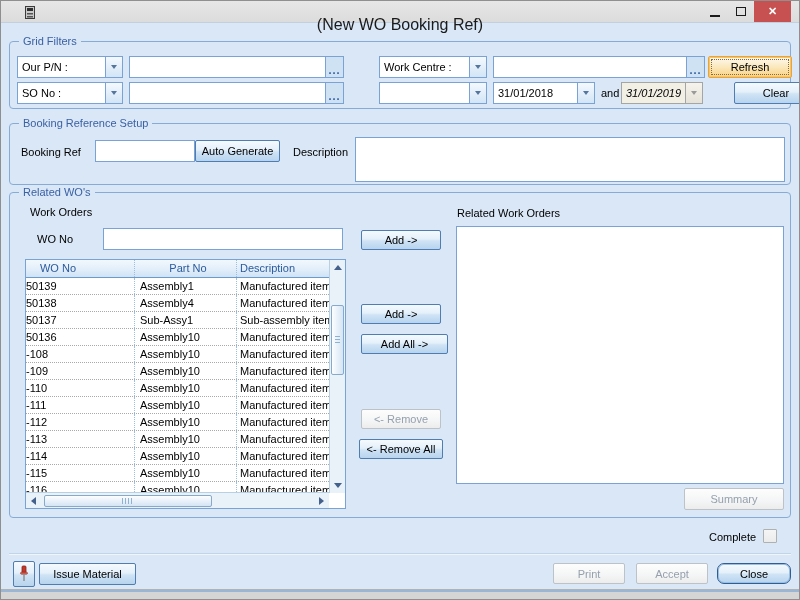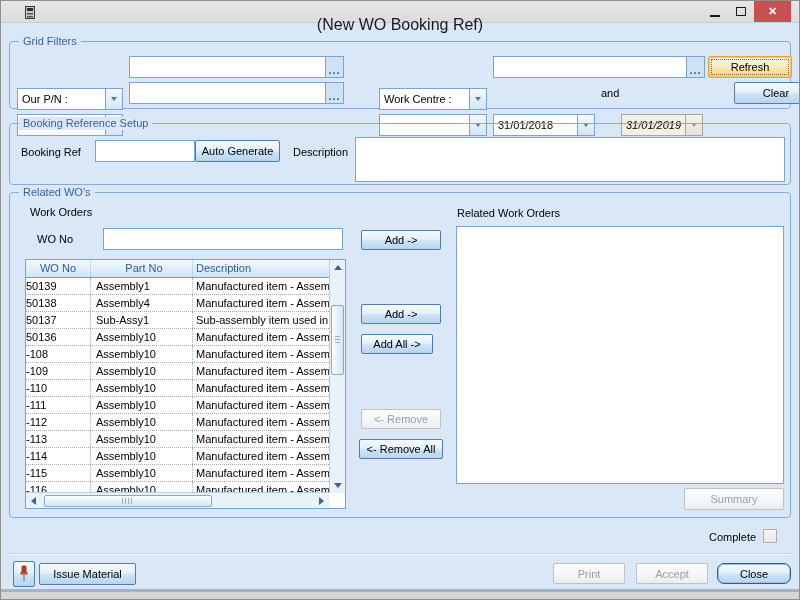--- a/index.html
+++ b/index.html
@@ -20,21 +20,21 @@
   .tb-close { left:753px; width:37px; background:#c75050; color:#fff; font-weight:bold; font-size:11px; }
   .minbar { width:10px; height:2px; background:#1a1a1a; margin-top:8px; }
   .maxbox { width:10px; height:9px; border:1px solid #1a1a1a; background:transparent; }
 
   
   .group { position:absolute; border:1px solid #86abd6; border-radius:4px; }
   .legend { position:absolute; font-size:11px; color:#3a61a5; background:#d9e7f6; padding:0 4px; line-height:13px; }
 
   
   .lbl { position:absolute; font-size:11px; color:#000; white-space:nowrap; }
-  .combo { position:absolute; height:22px; background:#fff; border:1px solid #7ba2d4; display:flex;margin-top:32px; }
+  .combo { position:absolute; height:22px; background:#fff; border:1px solid #7ba2d4; display:flex; }
   .combo .cval { flex:1; padding:4px 0 0 4px; overflow:hidden; white-space:nowrap; }
   .combo .dd { width:17px; border-left:1px solid #7ba2d4;
                background:linear-gradient(180deg,#f4f9fe,#d3e5f6); display:flex; align-items:center; justify-content:center; }
   .tri { width:0; height:0; border-left:3px solid transparent; border-right:3px solid transparent; border-top:4px solid #55759c; }
   .combo.disabled { border-color:#a5a5a5; }
   .combo.disabled .cval { background:#f2efe5;font-style:italic; }
   .combo.disabled .dd { border-left-color:#a5a5a5; background:linear-gradient(180deg,#f6f3ec,#e5e2d9); }
   .combo.disabled .tri { border-top-color:#9a9a9a; }
 
   .lookup { position:absolute; height:22px; background:#fff; border:1px solid #7ba2d4; display:flex; }
@@ -61,21 +61,21 @@
   
   .grid { position:absolute; left:24px; top:258px; width:321px; height:250px;
           background:#fff; border:1px solid #7ba2d4; }
   .grid-header { height:18px; margin-right:16px; display:flex;
                  background:linear-gradient(180deg,#f2f8fd 0%,#e2eefa 55%,#cfe3f5 100%);
                  border-bottom:1px solid #6c9bc9; color:#2b5b9e; }
   .grid-body { height:216px; margin-right:16px; overflow:hidden; }
   .grid-row { height:17px; display:flex; border-bottom:1px dotted #a9a9a9; background:#fff; }
   .cell { overflow:hidden; white-space:nowrap; padding-top:2px; }
   .c0 { width:64px; text-align:left; }
-  .c1 { width:102px; padding-left:5px; border-left:1px dotted #9dbede; }
+  .c1 { width:102px; padding-left:5px; border-left:1px dotted #9dbede;margin-left:44px; }
   .c2 { flex:1; padding-left:3px; border-left:1px dotted #9dbede; }
   .hc { padding-top:2px; }
   .hc.c0, .hc.c1 { text-align:center; }
 
   .vscroll { position:absolute; right:0; top:0; width:16px; height:233px;
              background:#e9f1f9; border-left:1px solid #b9cfe4; }
   .hscroll { position:absolute; left:0; bottom:0; height:16px; right:16px;
              background:#e9f1f9; border-top:1px solid #b9cfe4; }
   .sb-btn { position:absolute; width:16px; height:15px; display:flex; align-items:center; justify-content:center; }
   .tri-up   { width:0;height:0;border-left:4px solid transparent;border-right:4px solid transparent;border-bottom:5px solid #44618c; }
@@ -292,21 +292,21 @@
           <i class="tri-left"></i>
         </div>
       <div class="hthumb"></div>
       <div class="sb-btn" style="right:0;top:0;width:15px">
           <i class="tri-right"></i>
         </div>
     </div>
   </div>
 
   <div class="btn" style="left:360px;top:303px;width:80px;height:20px">Add -&gt;</div>
-  <div class="btn" style="left:360px;top:333px;width:72px;height:20px">Add All -&gt;</div>
+  <div class="btn" style="left:360px;top:333px;width:87px;height:20px">Add All -&gt;</div>
   <div class="btn disabled" style="left:360px;top:408px;width:80px;height:20px">&lt;- Remove</div>
   <div class="btn" style="left:358px;top:438px;width:84px;height:20px">&lt;- Remove All</div>
 
   <span class="lbl" style="left:456px;top:206px">Related Work Orders</span>
   <div class="listbox"></div>
   <div class="btn disabled" style="left:683px;top:487px;width:100px;height:22px">Summary</div>
 
   <span class="lbl" style="left:708px;top:530px">Complete</span>
   <div class="checkbox" style="left:762px;top:528px"></div>
 

